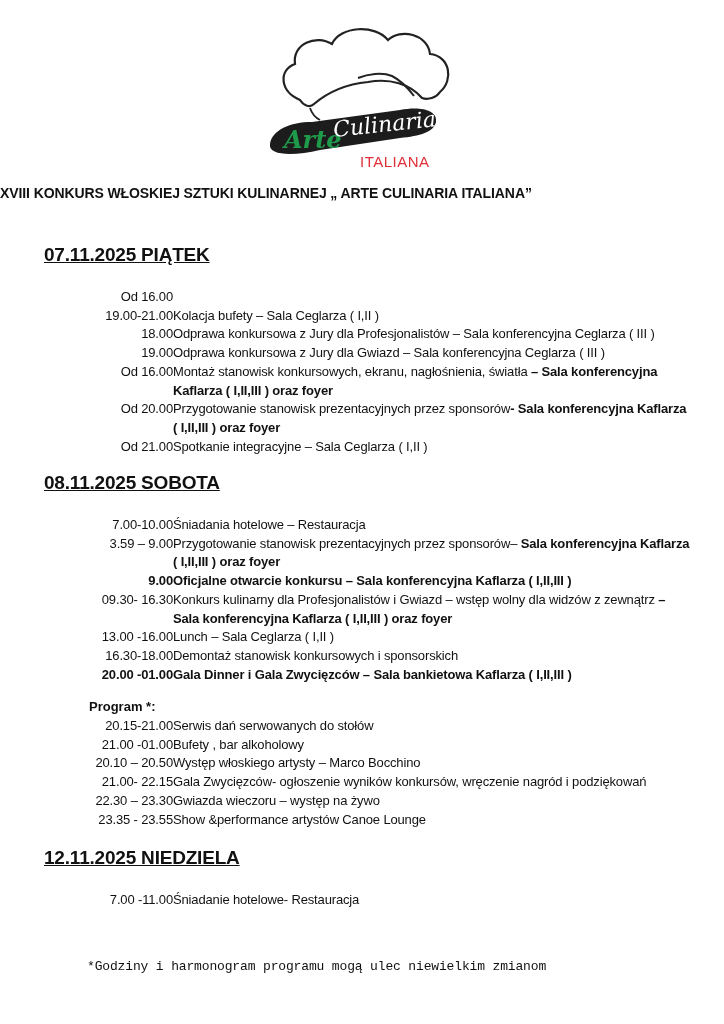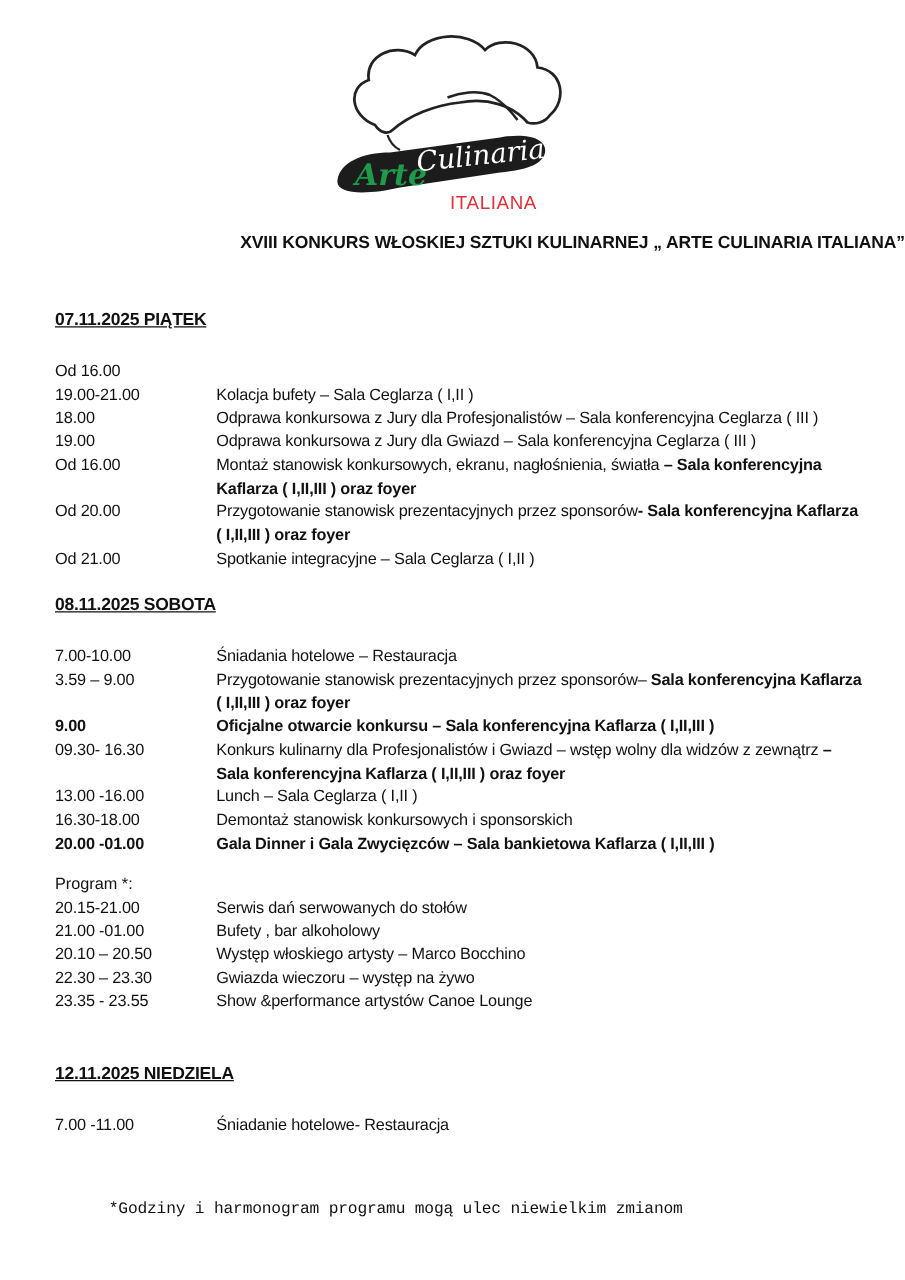--- a/index.html
+++ b/index.html
@@ -1,31 +1,31 @@
 <!DOCTYPE html>
 <html><head>
 <meta charset="utf-8">
 <style>
   * { margin: 0; padding: 0; box-sizing: border-box; }
   html, body { width: 724px; height: 1024px; background: #ffffff; overflow: hidden; }
   body { font-family: "Liberation Sans", "DejaVu Sans", sans-serif; color: #111111; position: relative; }
   .page { position: absolute; left: 0; top: 0; width: 724px; height: 1024px; }
   .logo { position: absolute; left: 250px; top: 22px; width: 220px; height: 150px; text-align: right; }
   .logo svg { width: 100%; height: 100%; display: block; }
-  .title-block { position: absolute; left: 0; top: 183px; width: 724px; text-align: right; }
+  .title-block { position: absolute; left: 0; top: 183px; width: 724px; text-align: left; }
   .title-line { font-weight: bold; font-size: 14px; line-height: 20px; letter-spacing: -0.1px; }
   .day { position: absolute; left: 44px; }
-  .day-head { font-weight: bold; font-size: 14px; text-decoration: underline; line-height: 18px; letter-spacing: -0.2px; }
+  .day-head { font-weight: bold; font-size: 19px; text-decoration: underline; line-height: 18px; letter-spacing: -0.2px; }
   .rows { margin-top: 24px; }
   .row { display: flex; font-size: 13px; line-height: 18.7px; letter-spacing: -0.15px; }
-  .row .t { width: 129px; flex: none; }
+  .row .t { width: 129px; flex: none; text-align: right; }
   .row .d { width: 520px; }
   .row.bold .t, .row.bold .d { font-weight: bold; }
   .b { font-weight: bold; }
-  .prog-head { font-weight: normal; font-size: 13px; line-height: 18.7px; margin-top: 14px; }
+  .prog-head { font-weight: bold; font-size: 13px; line-height: 18.7px; margin-top: 14px; margin-left: 45px; }
   .footnote { position: absolute; left: 87px; top: 958px; font-size: 13px; line-height: 18px; letter-spacing: -0.15px; font-family: Liberation Mono, monospace; }
 </style>
 </head>
 <body>
 
 <div class="page">
 
   <div class="logo">
     <svg viewBox="0 0 220 150" xmlns="http://www.w3.org/2000/svg">
 
@@ -118,20 +118,24 @@
       </div>
       <div class="row">
         <div class="t">21.00 -01.00</div>
         <div class="d">Bufety , bar alkoholowy</div>
       </div>
       <div class="row">
         <div class="t">20.10 – 20.50</div>
         <div class="d">Występ włoskiego artysty – Marco Bocchino</div>
       </div>
       <div class="row">
+        <div class="t">21.00- 22.15</div>
+        <div class="d" style="white-space:nowrap;">Gala Zwycięzców- ogłoszenie wyników konkursów, wręczenie nagród i podziękowań</div>
+      </div>
+      <div class="row">
         <div class="t">22.30 – 23.30</div>
         <div class="d">Gwiazda wieczoru – występ na żywo</div>
       </div>
       <div class="row">
         <div class="t">23.35  - 23.55</div>
         <div class="d">Show &amp;performance artystów Canoe Lounge</div>
       </div>
     </div>
   </div>
 

